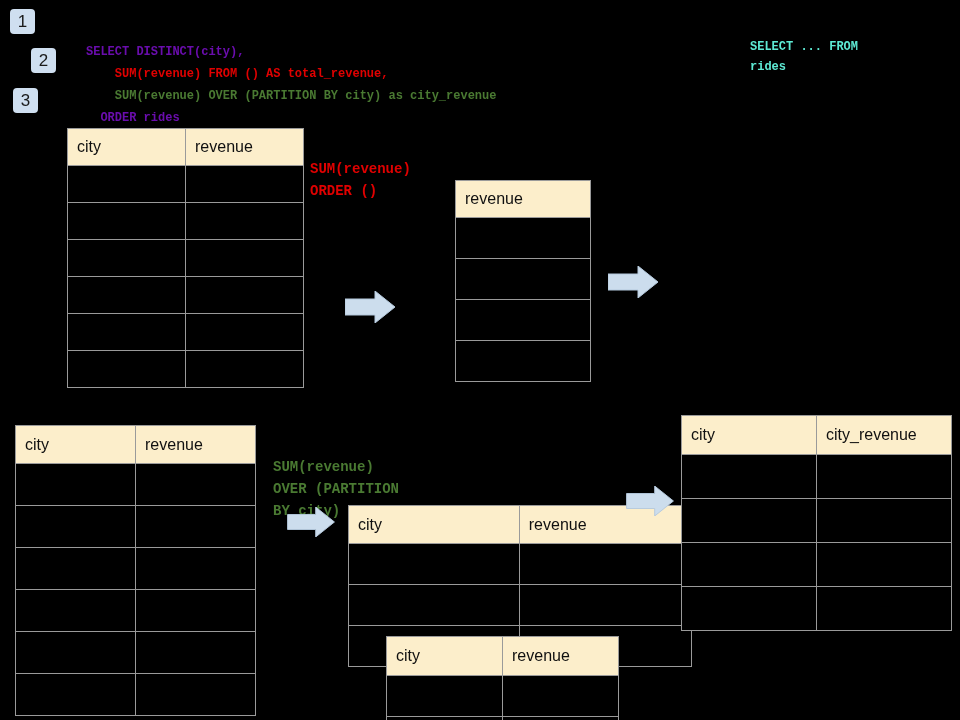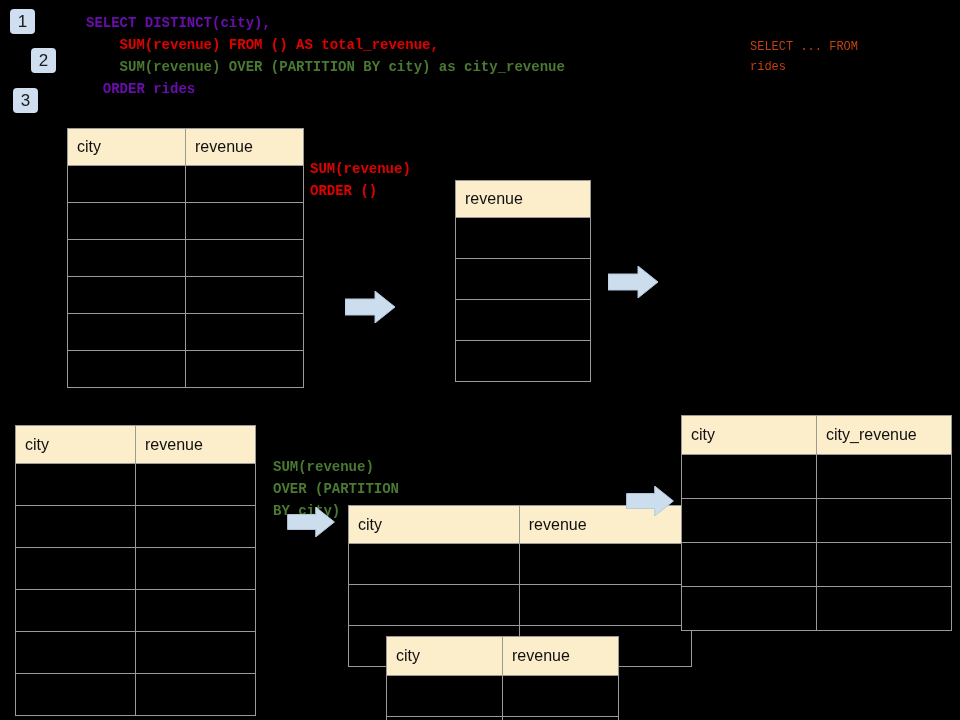--- a/index.html
+++ b/index.html
@@ -27,38 +27,39 @@
     text-align: center;
     line-height: 25px;
     width: 25px;
     height: 25px;
   }
 
   
   .sql {
     position: absolute;
     font-family: "Liberation Mono", "DejaVu Sans Mono", monospace;
-    font-size: 14px;
+    font-size: 12px;
     font-weight: bold;
     white-space: pre;
     line-height: 22px;
     letter-spacing: 0px;
+    margin-top: 29px;
   }
   .c-purple { color: #6a0dad; }
   .c-red    { color: #e00000; }
   .c-green  { color: #4a7a32; }
 
   .sideNote {
     position: absolute;
     font-family: "Liberation Mono", "DejaVu Sans Mono", monospace;
     font-size: 12px;
-    font-weight: normal;
+    font-weight: bold;
     white-space: pre;
     line-height: 20px;
-    color: #c2410c;
+    color: #5eead4;
   }
 
   
   .callout {
     position: absolute;
     font-family: "Liberation Mono", "DejaVu Sans Mono", monospace;
     font-size: 14px;
     font-weight: bold;
     white-space: pre;
     line-height: 22px;

